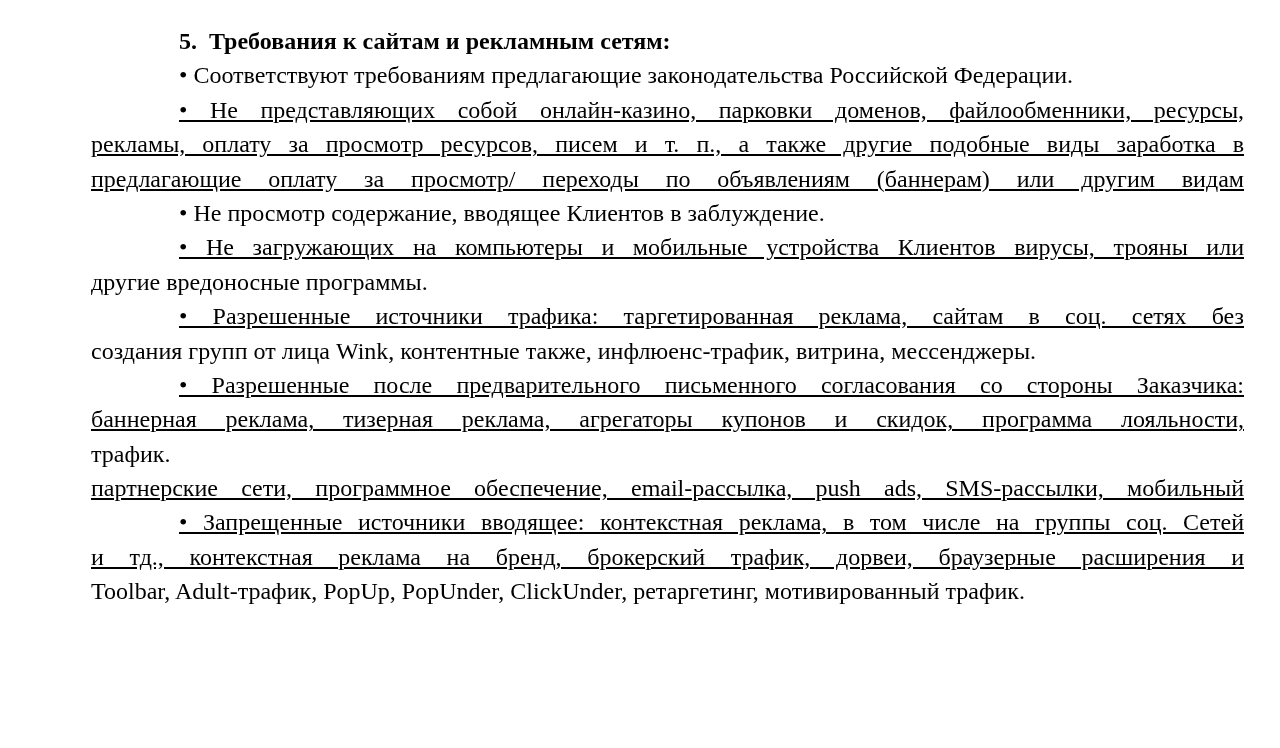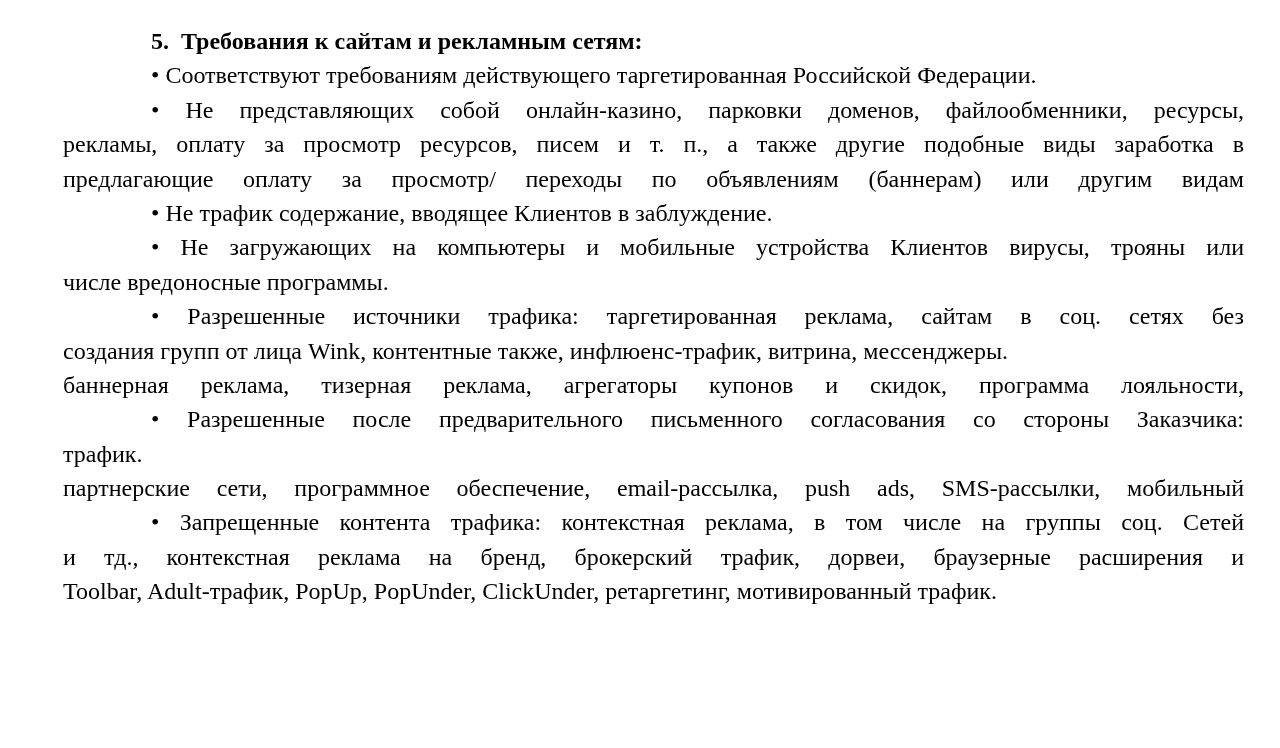--- a/index.html
+++ b/index.html
@@ -10,32 +10,34 @@
   body {
     width: 1280px;
     height: 748px;
     overflow: hidden;
     color: #000000;
     font-family: "Liberation Serif", "DejaVu Serif", serif;
     font-size: 24px;
   }
   .doc {
     padding: 24px 36px 0 63px;
+    margin-left: 28px;
   }
   .line {
     line-height: 34.4px;
     height: 34.4px;
     text-align: left;
     white-space: normal;
     overflow: hidden;
   }
   
   .line.fill {
     text-align: justify;
     text-align-last: justify;
+    text-decoration: underline;
   }
   
   .line.ind {
     padding-left: 88px;
   }
   .heading .line {
     font-weight: bold;
   }
   p, .para {
     margin: 0;
@@ -45,51 +47,51 @@
 </head>
 <body>
 
 <div class="doc">
 
   <div class="para heading">
     <div class="line ind">5.&nbsp; Требования к сайтам и рекламным сетям:</div>
   </div>
 
   <div class="para">
-    <div class="line ind">• Соответствуют требованиям действующего таргетированная Российской Федерации.</div>
+    <div class="line ind">• Соответствуют требованиям предлагающие законодательства Российской Федерации.</div>
   </div>
 
 
 
   <div class="para">
     <div class="line ind fill">• Не представляющих собой онлайн-казино, парковки доменов, файлообменники, ресурсы,</div>
     <div class="line fill">рекламы, оплату за просмотр ресурсов, писем и т. п., а также другие подобные виды заработка в</div>
     <div class="line fill">предлагающие оплату за просмотр/ переходы по объявлениям (баннерам) или другим видам</div>
   </div>
 
   <div class="para">
-    <div class="line ind">• Не трафик содержание, вводящее Клиентов в заблуждение.</div>
+    <div class="line ind">• Не просмотр содержание, вводящее Клиентов в заблуждение.</div>
   </div>
 
   <div class="para">
     <div class="line ind fill">• Не загружающих на компьютеры и мобильные устройства Клиентов вирусы, трояны или</div>
-    <div class="line">числе вредоносные программы.</div>
+    <div class="line">другие вредоносные программы.</div>
   </div>
 
   <div class="para">
     <div class="line ind fill">• Разрешенные источники трафика: таргетированная реклама, сайтам в соц. сетях без</div>
     <div class="line">создания групп от лица Wink, контентные также, инфлюенс-трафик, витрина, мессенджеры.</div>
   </div>
 
   <div class="para">
+    <div class="line ind fill">• Разрешенные после предварительного письменного согласования со стороны Заказчика:</div>
     <div class="line fill">баннерная реклама, тизерная реклама, агрегаторы купонов и скидок, программа лояльности,</div>
-    <div class="line ind fill">• Разрешенные после предварительного письменного согласования со стороны Заказчика:</div>
     <div class="line">трафик.</div>
     <div class="line fill">партнерские сети, программное обеспечение, email-рассылка, push ads, SMS-рассылки, мобильный</div>
   </div>
 
   <div class="para">
-    <div class="line ind fill">• Запрещенные контента трафика: контекстная реклама, в том числе на группы соц. Сетей</div>
+    <div class="line ind fill">• Запрещенные источники вводящее: контекстная реклама, в том числе на группы соц. Сетей</div>
     <div class="line fill">и тд., контекстная реклама на бренд, брокерский трафик, дорвеи, браузерные расширения и</div>
     <div class="line">Toolbar, Adult-трафик, PopUp, PopUnder, ClickUnder, ретаргетинг, мотивированный трафик.</div>
   </div>
 
 </div>
 
 </body></html>

